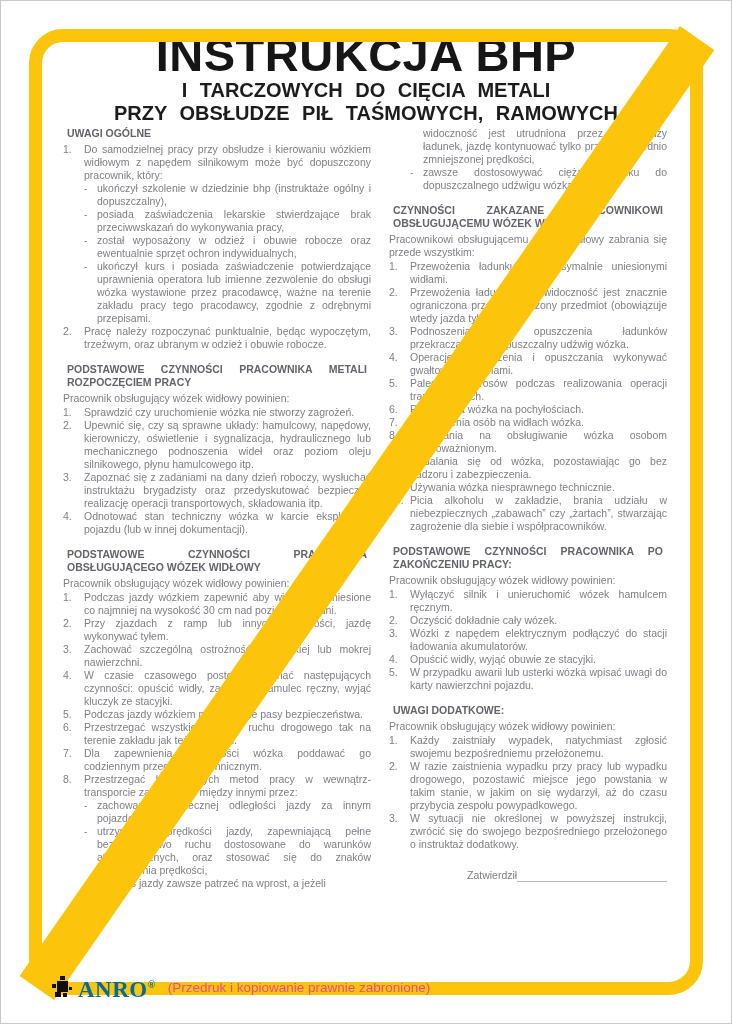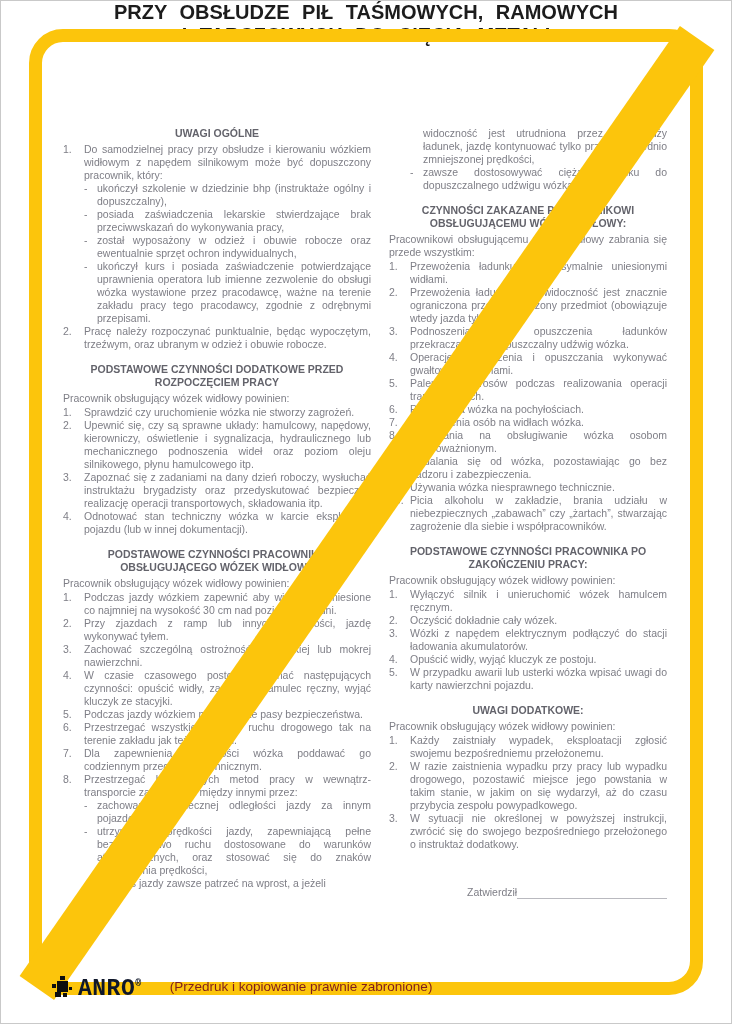--- a/index.html
+++ b/index.html
@@ -29,70 +29,71 @@
   }
   .col {
     position:absolute; top:126px; z-index:3;
     font-size:10.5px; line-height:13px; color:#7e7e86;
     text-align:justify; filter:blur(0.55px);
   }
   .col-left  { left:62px;  width:308px; }
   .col-right { left:388px; width:278px; }
   .section { margin-bottom:12px; }
   .heading {
-    font-weight:bold; text-align:center; color:#63636b;
+    font-weight:bold; color:#63636b;
     margin:10px 4px 3px 4px; line-height:13px;
   }
   .section:first-child .heading { margin-top:0; }
   .intro { margin-bottom:1px; }
   .item { position:relative; padding-left:21px; }
   .item .marker { position:absolute; left:0; top:0; width:19px; text-align:left; }
   .item.dash { padding-left:34px; }
   .item.dash .marker { left:21px; width:10px; }
   .item.cont { padding-left:34px; }
   .approval {
-    margin-top:35px; padding-left:78px;
+    margin-top:18px; padding-left:78px;
     display:flex; align-items:flex-end; justify-content:space-between;
   }
   .sig-line { display:inline-block; width:152px; border-bottom:1px solid #b9b9bf; height:10px; }
   .footer {
     position:absolute; left:49px; bottom:22px; z-index:7;
     display:flex; align-items:center;
   }
   .brand {
-    font-family:Liberation Mono, monospace; font-weight:bold;
-    font-size:23px; color:#0f172a; letter-spacing:0.5px; line-height:23px;
+    font-family:Liberation Serif, serif; font-weight:bold;
+    font-size:23px; color:#0369a1; letter-spacing:0.5px; line-height:23px;
   }
   .brand sup { font-size:10px; font-weight:bold; }
-  .copyright { font-size:13.5px; color:#7f1d1d; margin-left:28px; }
+  .copyright { font-size:13.5px; color:#ec4899; margin-left:12px; }
   .logo { margin-right:4px; display:block; }
 </style>
 </head>
 <body>
 
 <div class="canvas">
 
   <div class="header">
+    <div class="title">INSTRUKCJA BHP</div>
+    <div class="subtitle">I TARCZOWYCH DO CIĘCIA METALI</div>
     <div class="subtitle">PRZY OBSŁUDZE PIŁ TAŚMOWYCH, RAMOWYCH</div>
-    <div class="subtitle">I TARCZOWYCH DO CIĘCIA METALI</div>
   </div>
 
   <div class="col col-left">
     <div id="col-left">
         <div class="section">
           <div class="heading">UWAGI OGÓLNE</div>
           <div class="item num"><span class="marker">1.</span><span>Do samodzielnej pracy przy obsłudze i kierowaniu wózkiem widłowym z napędem silnikowym może być dopuszczony pracownik, który:</span></div>
           <div class="item dash"><span class="marker">-</span><span>ukończył szkolenie w dziedzinie bhp (instruktaże ogólny i dopuszczalny),</span></div>
           <div class="item dash"><span class="marker">-</span><span>posiada zaświadczenia lekarskie stwierdzające brak przeciwwskazań do wykonywania pracy,</span></div>
           <div class="item dash"><span class="marker">-</span><span>został wyposażony w odzież i obuwie robocze oraz ewentualnie sprzęt ochron indywidualnych,</span></div>
           <div class="item dash"><span class="marker">-</span><span>ukończył kurs i posiada zaświadczenie potwierdzające uprawnienia operatora lub imienne zezwolenie do obsługi wózka wystawione przez pracodawcę, ważne na terenie zakładu pracy tego pracodawcy, zgodnie z odrębnymi przepisami.</span></div>
           <div class="item num"><span class="marker">2.</span><span>Pracę należy rozpoczynać punktualnie, będąc wypoczętym, trzeźwym, oraz ubranym w odzież i obuwie robocze.</span></div>
         </div>
         <div class="section">
-          <div class="heading">PODSTAWOWE CZYNNOŚCI DODATKOWE PRZED ROZPOCZĘCIEM PRACY</div>
+          <div class="heading">PODSTAWOWE CZYNNOŚCI PRACOWNIKA METALI ROZPOCZĘCIEM PRACY</div>
           <div class="intro">Pracownik obsługujący wózek widłowy powinien:</div>
           <div class="item num"><span class="marker">1.</span><span>Sprawdzić czy uruchomienie wózka nie stworzy zagrożeń.</span></div>
           <div class="item num"><span class="marker">2.</span><span>Upewnić się, czy są sprawne układy: hamulcowy, napędowy, kierowniczy, oświetlenie i sygnalizacja, hydraulicznego lub mechanicznego podnoszenia wideł oraz poziom oleju silnikowego, płynu hamulcowego itp.</span></div>
           <div class="item num"><span class="marker">3.</span><span>Zapoznać się z zadaniami na dany dzień roboczy, wysłuchać instruktażu brygadzisty oraz przedyskutować bezpieczną realizację operacji transportowych, składowania itp.</span></div>
           <div class="item num"><span class="marker">4.</span><span>Odnotować stan techniczny wózka w karcie eksploatacji pojazdu (lub w innej dokumentacji).</span></div>
         </div>
         <div class="section">
           <div class="heading">PODSTAWOWE CZYNNOŚCI PRACOWNIKA OBSŁUGUJĄCEGO WÓZEK WIDŁOWY</div>
           <div class="intro">Pracownik obsługujący wózek widłowy powinien:</div>
           <div class="item num"><span class="marker">1.</span><span>Podczas jazdy wózkiem zapewnić aby widły były uniesione co najmniej na wysokość 30 cm nad poziomem jezdni.</span></div>
@@ -131,27 +132,27 @@
           <div class="item num"><span class="marker">11.</span><span>Używania wózka niesprawnego technicznie.</span></div>
           <div class="item num"><span class="marker">6.</span></div>
           <div class="item num"><span class="marker">13.</span><span>Picia alkoholu w zakładzie, brania udziału w niebezpiecznych „zabawach” czy „żartach”, stwarzając zagrożenie dla siebie i współpracowników.</span></div>
         </div>
         <div class="section">
           <div class="heading">PODSTAWOWE CZYNNOŚCI PRACOWNIKA PO ZAKOŃCZENIU PRACY:</div>
           <div class="intro">Pracownik obsługujący wózek widłowy powinien:</div>
           <div class="item num"><span class="marker">1.</span><span>Wyłączyć silnik i unieruchomić wózek hamulcem ręcznym.</span></div>
           <div class="item num"><span class="marker">2.</span><span>Oczyścić dokładnie cały wózek.</span></div>
           <div class="item num"><span class="marker">3.</span><span>Wózki z napędem elektrycznym podłączyć do stacji ładowania akumulatorów.</span></div>
-          <div class="item num"><span class="marker">4.</span><span>Opuścić widły, wyjąć kluczyk ze postoju.</span></div>
+          <div class="item num"><span class="marker">4.</span><span>Opuścić widły, wyjąć obuwie ze stacyjki.</span></div>
           <div class="item num"><span class="marker">5.</span><span>W przypadku awarii lub usterki wózka wpisać uwagi do karty nawierzchni pojazdu.</span></div>
         </div>
         <div class="section">
           <div class="heading">UWAGI DODATKOWE:</div>
           <div class="intro">Pracownik obsługujący wózek widłowy powinien:</div>
-          <div class="item num"><span class="marker">1.</span><span>Każdy zaistniały wypadek, eksploatacji zgłosić swojemu bezpośredniemu przełożonemu.</span></div>
+          <div class="item num"><span class="marker">1.</span><span>Każdy zaistniały wypadek, natychmiast zgłosić swojemu bezpośredniemu przełożonemu.</span></div>
           <div class="item num"><span class="marker">2.</span><span>W razie zaistnienia wypadku przy pracy lub wypadku drogowego, pozostawić miejsce jego powstania w takim stanie, w jakim on się wydarzył, aż do czasu przybycia zespołu powypadkowego.</span></div>
           <div class="item num"><span class="marker">3.</span><span>W sytuacji nie określonej w powyższej instrukcji, zwrócić się do swojego bezpośredniego przełożonego o instruktaż dodatkowy.</span></div>
         </div>
       </div>
     <div class="approval">
       <span>Zatwierdził</span>
       <span class="sig-line"></span>
     </div>
   </div>
 

